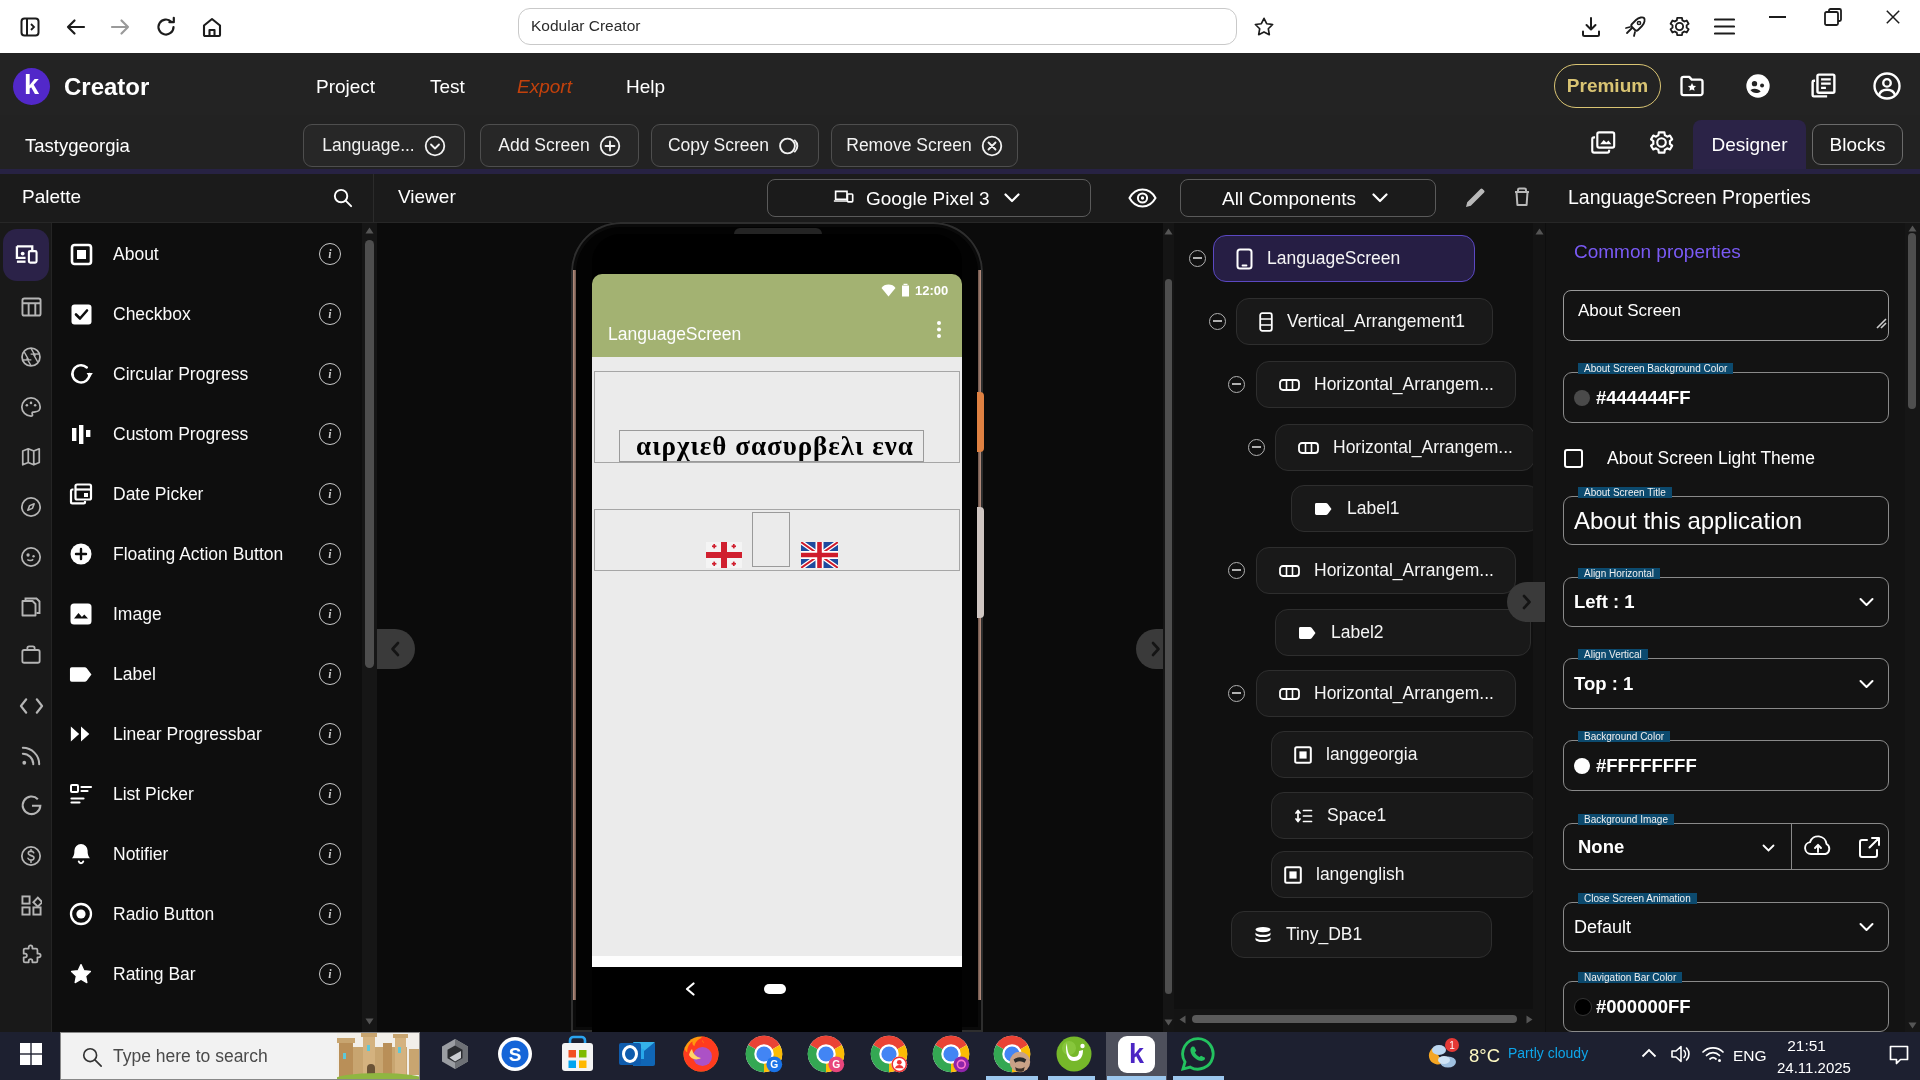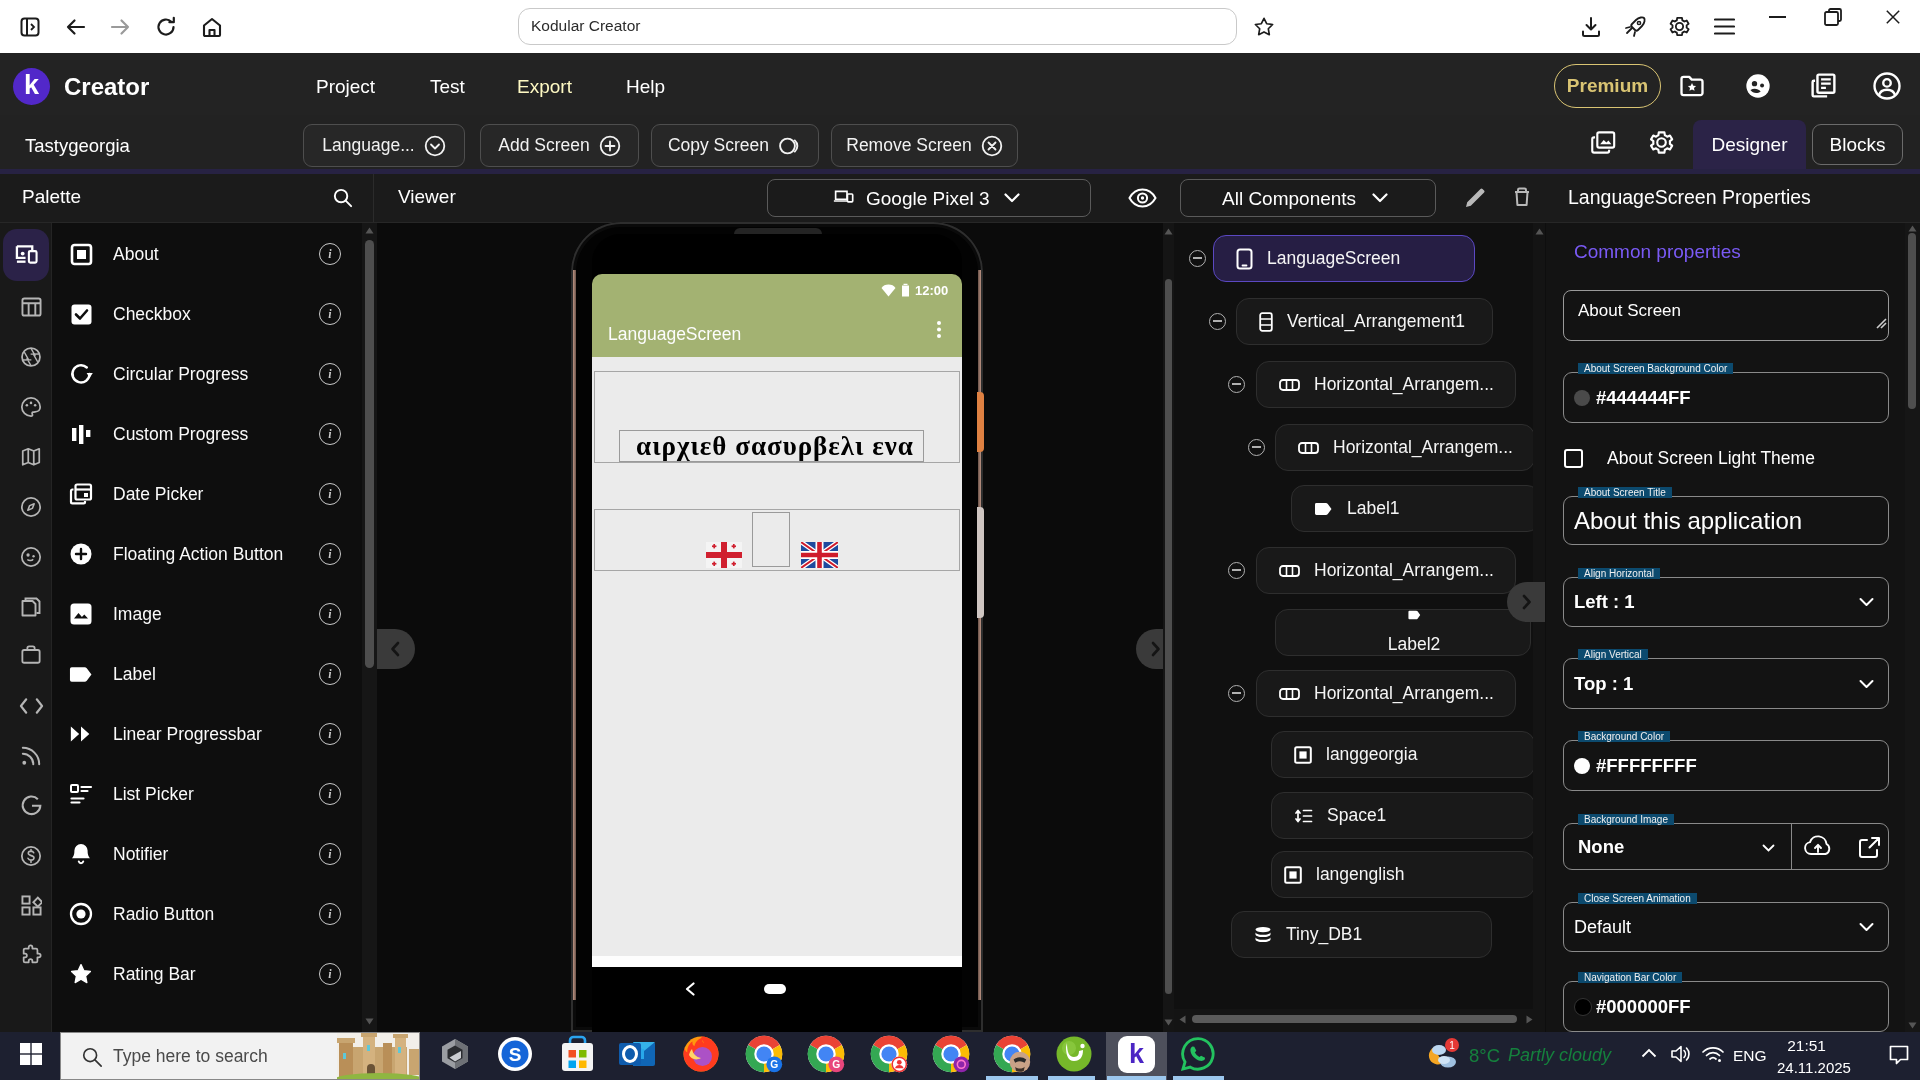--- a/index.html
+++ b/index.html
@@ -69,21 +69,21 @@
 <svg class="a" style="left:1886px;top:10px;" width="14" height="14" viewBox="0 0 14 14">
     <path d="M0.8 0.8l12.4 12.4M13.2 0.8L0.8 13.2" stroke="#1c1c1c" stroke-width="1.5"></path>
   </svg>
 
 <div class="a" style="left:0;top:53px;width:1920px;height:62px;background:#232323;"></div>
 <div class="a" style="left:13px;top:68px;width:37px;height:37px;border-radius:50%;background:#5228c9;"></div>
 <div class="a" style="left:13px;top:68px;width:37px;height:37px;border-radius:50%;color:#fff;font-size:27px;font-weight:bold;display:flex;align-items:center;justify-content:center;padding-bottom:2px;box-sizing:border-box;">k</div>
 <div class="a" style="left:64px;top:73px;font-size:24px;font-weight:bold;color:#fff;">Creator</div>
 <div class="a" style="left:316px;top:76px;font-size:19px;color:#fff;">Project</div>
 <div class="a" style="left:430px;top:76px;font-size:19px;color:#fff;">Test</div>
-<div class="a" style="left:517px;top:76px;font-size:19px;color:#fef9c3;">Export</div>
+<div class="a" style="left:517px;top:76px;font-size:19px;color:#c2410c;font-style:italic;">Export</div>
 <div class="a" style="left:626px;top:76px;font-size:19px;color:#fff;">Help</div>
 <div class="a" style="left:1554px;top:64px;width:107px;height:44px;border:1.5px solid #d9c473;border-radius:22px;box-sizing:border-box;display:flex;align-items:center;justify-content:center;color:#d9c473;font-size:19px;font-weight:bold;">Premium</div>
 <svg class="a" style="left:1678px;top:72px;" width="28" height="28" viewBox="0 0 24 24">
     <path d="M3 6.5V18a1.8 1.8 0 0 0 1.8 1.8h14.4A1.8 1.8 0 0 0 21 18V8.3a1.8 1.8 0 0 0-1.8-1.8h-7.4L9.6 4.2H4.8A1.8 1.8 0 0 0 3 6z" stroke="#fff" stroke-width="2" fill="none" stroke-linejoin="round"></path>
     <path d="M12 9.5l1.1 2.2 2.4.3-1.8 1.7.5 2.4-2.2-1.2-2.2 1.2.5-2.4-1.8-1.7 2.4-.3z" fill="#fff"></path>
   </svg>
 <svg class="a" style="left:1744px;top:72px;" width="28" height="28" viewBox="0 0 24 24">
     <circle cx="12" cy="12" r="10" fill="#fff"></circle>
     <circle cx="9" cy="10" r="2.3" fill="#232323"></circle>
     <circle cx="15.5" cy="11.5" r="1.7" fill="#232323"></circle>
@@ -495,21 +495,21 @@
     <span>Label1</span>
   </div>
 <div class="treerow" style="left:1256px;top:547px;width:260px;padding-left:22px;">
     <svg width="21" height="12" viewBox="0 0 21 12">
       <rect x="1" y="1" width="19" height="10" rx="3" stroke="#fff" stroke-width="1.8" fill="none"></rect>
       <path d="M7.5 1v10M13.5 1v10" stroke="#fff" stroke-width="1.6"></path>
     </svg>
     <span>Horizontal_Arrangem...</span>
   </div>
 <div class="minus" style="left:1227.5px;top:561.5px;"></div>
-<div class="treerow" style="left:1275px;top:609px;width:256px;padding-left:22px;flex-direction:column;">
+<div class="treerow" style="left:1275px;top:609px;width:256px;padding-left:22px;">
     <svg width="19" height="14" viewBox="0 0 19 14">
       <path d="M2.4 1h9.5a2.4 2.4 0 0 1 1.9.9L17.5 7l-3.7 5.1a2.4 2.4 0 0 1-1.9.9H2.4A1.4 1.4 0 0 1 1 11.6V2.4A1.4 1.4 0 0 1 2.4 1z" fill="#fff"></path>
     </svg>
     <span>Label2</span>
   </div>
 <div class="treerow" style="left:1256px;top:670px;width:260px;padding-left:22px;">
     <svg width="21" height="12" viewBox="0 0 21 12">
       <rect x="1" y="1" width="19" height="10" rx="3" stroke="#fff" stroke-width="1.8" fill="none"></rect>
       <path d="M7.5 1v10M13.5 1v10" stroke="#fff" stroke-width="1.6"></path>
     </svg>
@@ -772,22 +772,22 @@
 <div class="a" style="left:1048px;top:1076px;width:47px;height:4px;background:#9cc7ee;"></div>
 <div class="a" style="left:1107px;top:1076px;width:59px;height:4px;background:#9cc7ee;"></div>
 <div class="a" style="left:1173px;top:1076px;width:51px;height:4px;background:#9cc7ee;"></div>
 <svg class="a" style="left:1427px;top:1038px;" width="34" height="34" viewBox="0 0 34 34">
     <path d="M18 23a9 9 0 1 1-7-14.5A11 11 0 0 0 18 23z" fill="#f5a623"></path>
     <ellipse cx="12" cy="12" rx="7" ry="5" fill="#bcd7f0"></ellipse>
     <ellipse cx="21" cy="24" rx="8" ry="5.5" fill="#9fc0e0"></ellipse>
     <ellipse cx="17" cy="22" rx="6" ry="4" fill="#cfe3f5"></ellipse>
   </svg>
 <div class="a" style="left:1445px;top:1038px;width:14px;height:14px;border-radius:50%;background:#e53935;color:#fff;font-size:10px;display:flex;align-items:center;justify-content:center;">1</div>
-<div class="a" style="left:1469px;top:1045px;font-size:18.5px;color:#15803d;">8°C</div>
-<div class="a" style="left:1508px;top:1045px;font-size:18px;color:#15803d;font-style:italic;">Partly cloudy</div>
+<div class="a" style="left:1469px;top:1045px;font-size:18.5px;color:#fef9c3;">8°C</div>
+<div class="a" style="left:1508px;top:1045px;font-size:14px;color:#0ea5e9;">Partly cloudy</div>
 <svg class="a" style="left:1641px;top:1048px;" width="16" height="10" viewBox="0 0 16 10">
     <path d="M1.5 8.5L8 2l6.5 6.5" stroke="#fff" stroke-width="1.8" fill="none"></path>
   </svg>
 <svg class="a" style="left:1670px;top:1044px;" width="22" height="20" viewBox="0 0 22 20">
     <path d="M2 7v6h4l5 4.5V2.5L6 7z" fill="none" stroke="#fff" stroke-width="1.6" stroke-linejoin="round"></path>
     <path d="M14 6.5a5 5 0 0 1 0 7M16.5 4a8.5 8.5 0 0 1 0 12" stroke="#fff" stroke-width="1.6" fill="none" stroke-linecap="round"></path>
   </svg>
 <svg class="a" style="left:1701px;top:1045px;" width="24" height="18" viewBox="0 0 24 18">
     <path d="M2 7a14 14 0 0 1 20 0M5.5 10.5a9 9 0 0 1 13 0M9 14a4.5 4.5 0 0 1 6 0" stroke="#fff" stroke-width="1.7" fill="none" stroke-linecap="round"></path>
     <circle cx="18.5" cy="15.5" r="1.5" fill="#fff"></circle>

